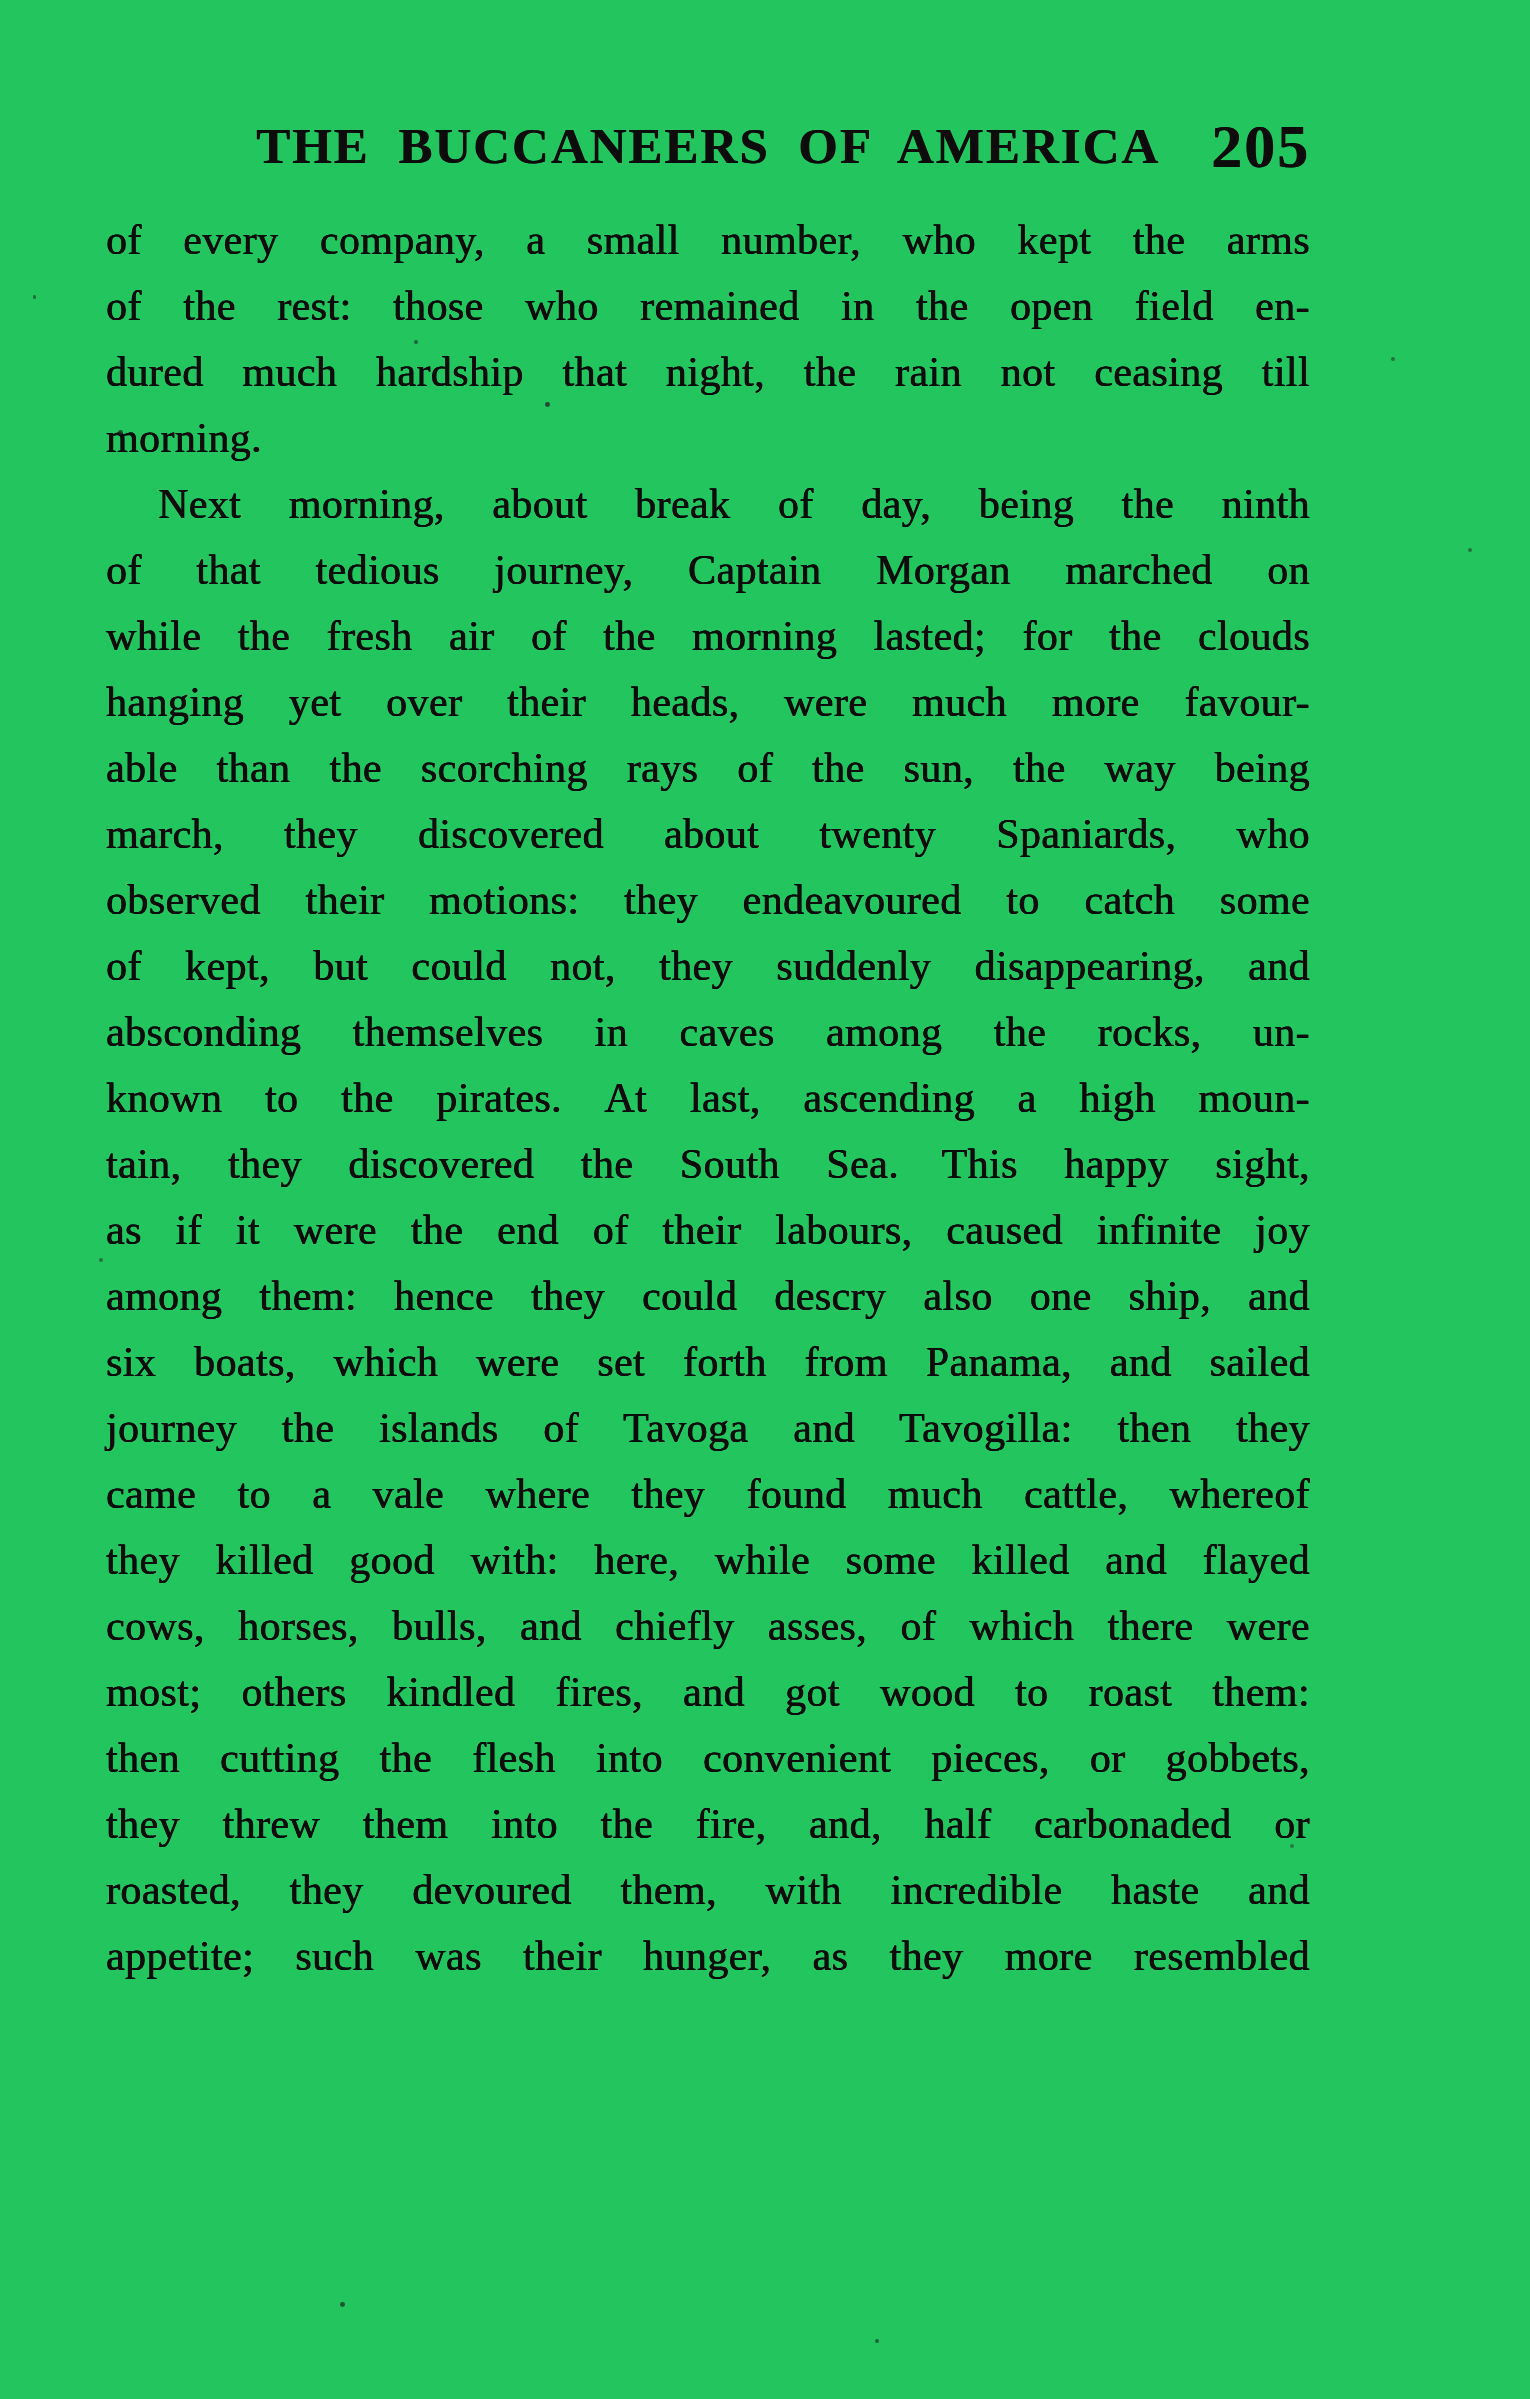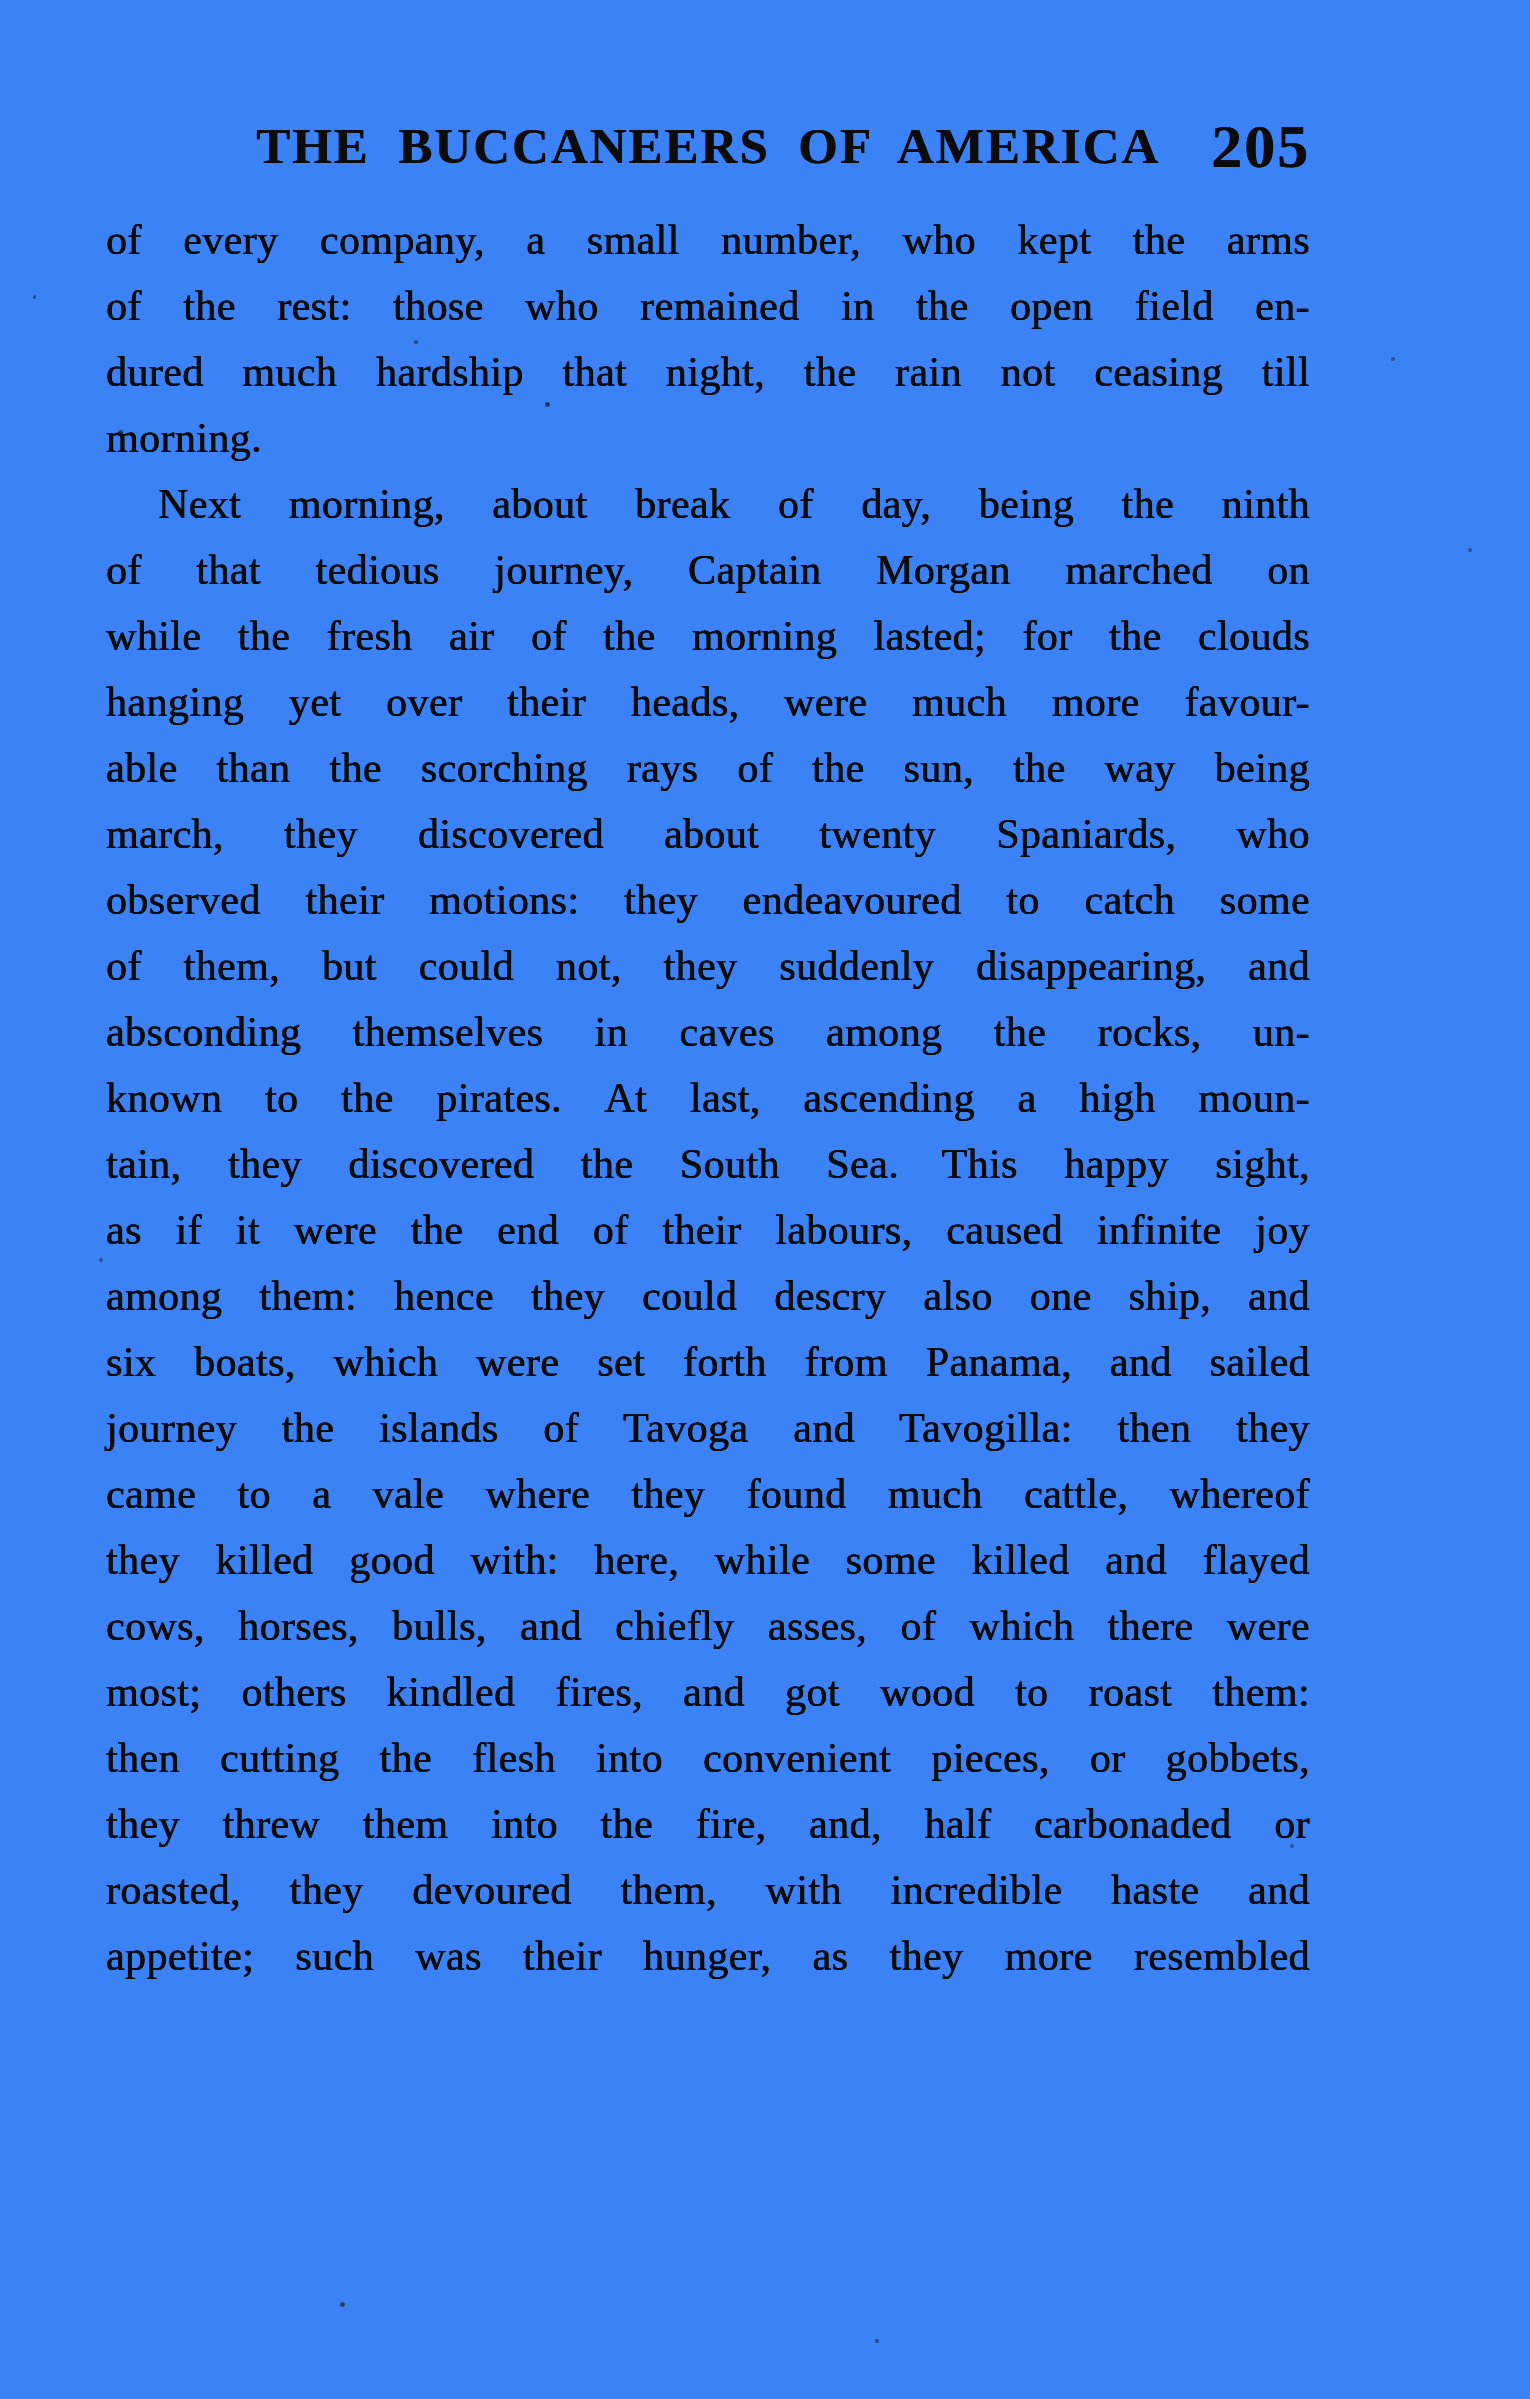--- a/index.html
+++ b/index.html
@@ -4,21 +4,21 @@
 <style>
   html, body {
     margin: 0;
     padding: 0;
     background: #e9e9e9;
   }
   .page {
     position: relative;
     width: 1531px;
     height: 2400px;
-    background: #3b82f6;
+    background: #22c55e;
     overflow: hidden;
     font-family: "Liberation Serif", "DejaVu Serif", serif;
     color: #0c0c0c;
   }
   
   .running-head {
     position: absolute;
     left: 106px;
     top: 119px;
     width: 1204px;
@@ -89,21 +89,21 @@
       <div class="line">of the rest: those who remained in the open field en-</div>
       <div class="line">dured much hardship that night, the rain not ceasing till</div>
       <div class="line para-end">morning.</div>
       <div class="line indent">Next morning, about break of day, being the ninth</div>
       <div class="line">of that tedious journey, Captain Morgan marched on</div>
       <div class="line">while the fresh air of the morning lasted; for the clouds</div>
       <div class="line">hanging yet over their heads, were much more favour-</div>
       <div class="line">able than the scorching rays of the sun, the way being</div>
       <div class="line">march, they discovered about twenty Spaniards, who</div>
       <div class="line">observed their motions: they endeavoured to catch some</div>
-      <div class="line">of them, but could not, they suddenly disappearing, and</div>
+      <div class="line">of kept, but could not, they suddenly disappearing, and</div>
       <div class="line">absconding themselves in caves among the rocks, un-</div>
       <div class="line">known to the pirates. At last, ascending a high moun-</div>
       <div class="line">tain, they discovered the South Sea. This happy sight,</div>
       <div class="line">as if it were the end of their labours, caused infinite joy</div>
       <div class="line">among them: hence they could descry also one ship, and</div>
       <div class="line">six boats, which were set forth from Panama, and sailed</div>
       <div class="line">journey the islands of Tavoga and Tavogilla: then they</div>
       <div class="line">came to a vale where they found much cattle, whereof</div>
       <div class="line">they killed good with: here, while some killed and flayed</div>
       <div class="line">cows, horses, bulls, and chiefly asses, of which there were</div>

